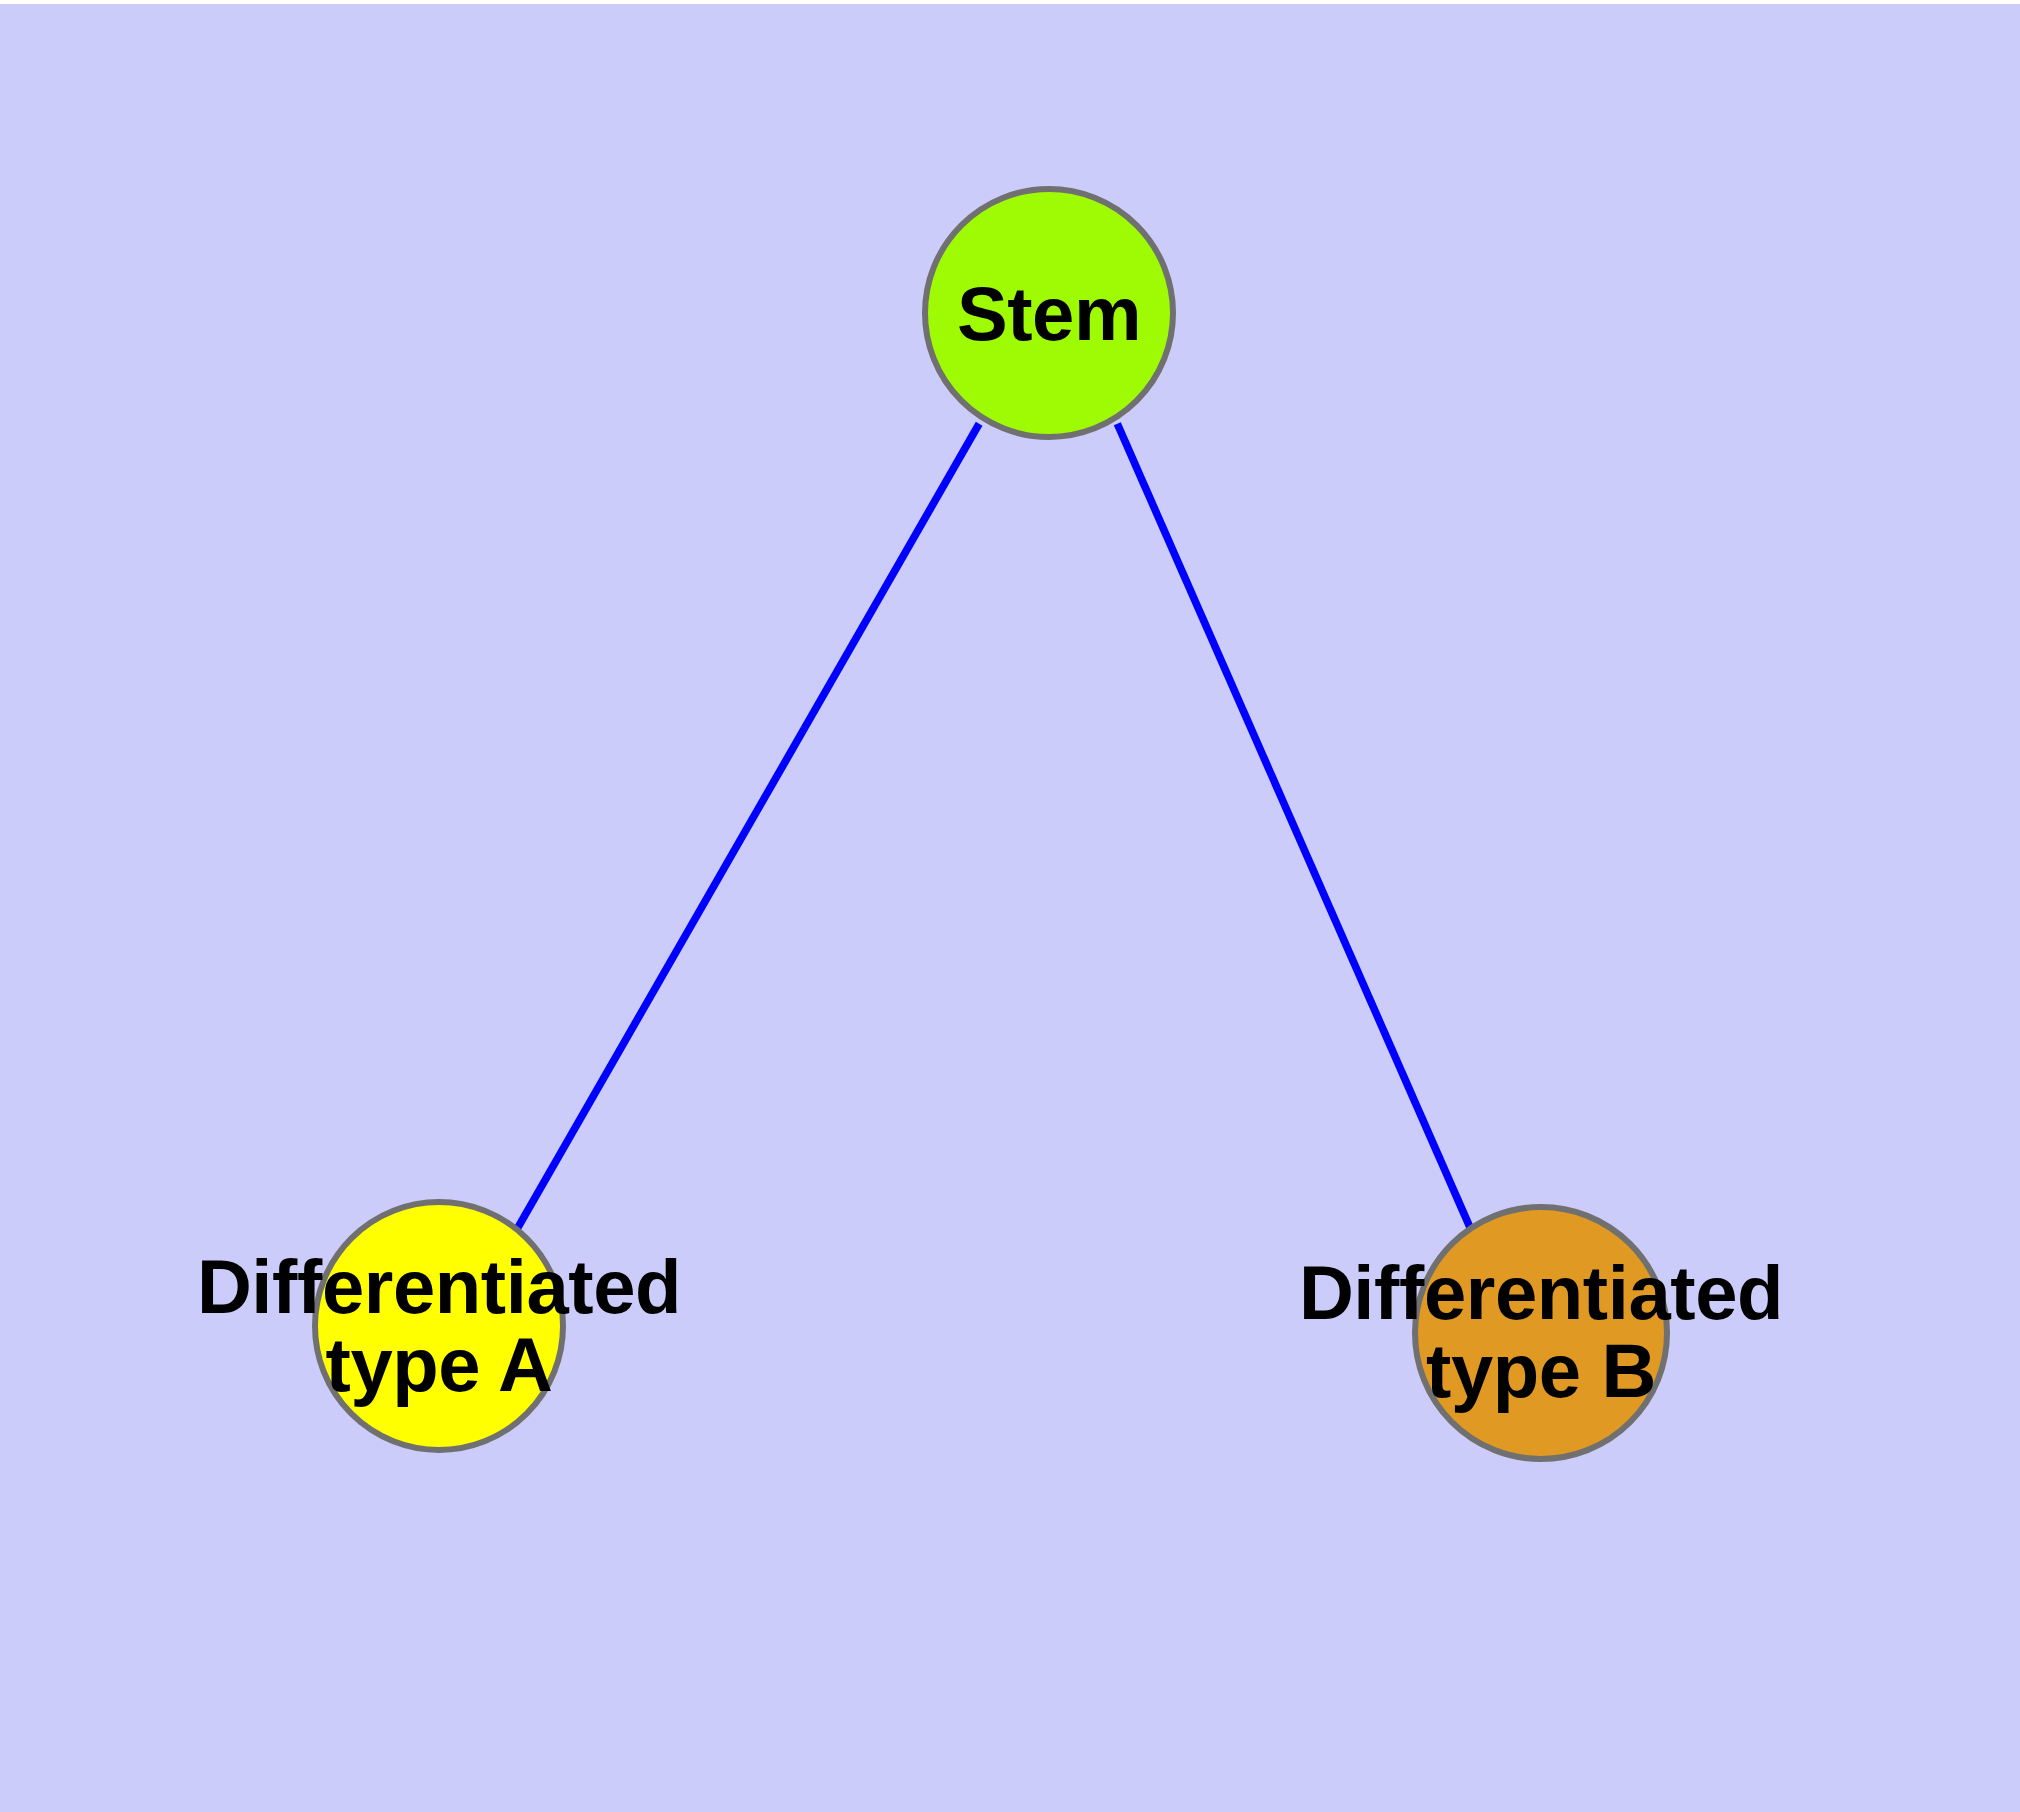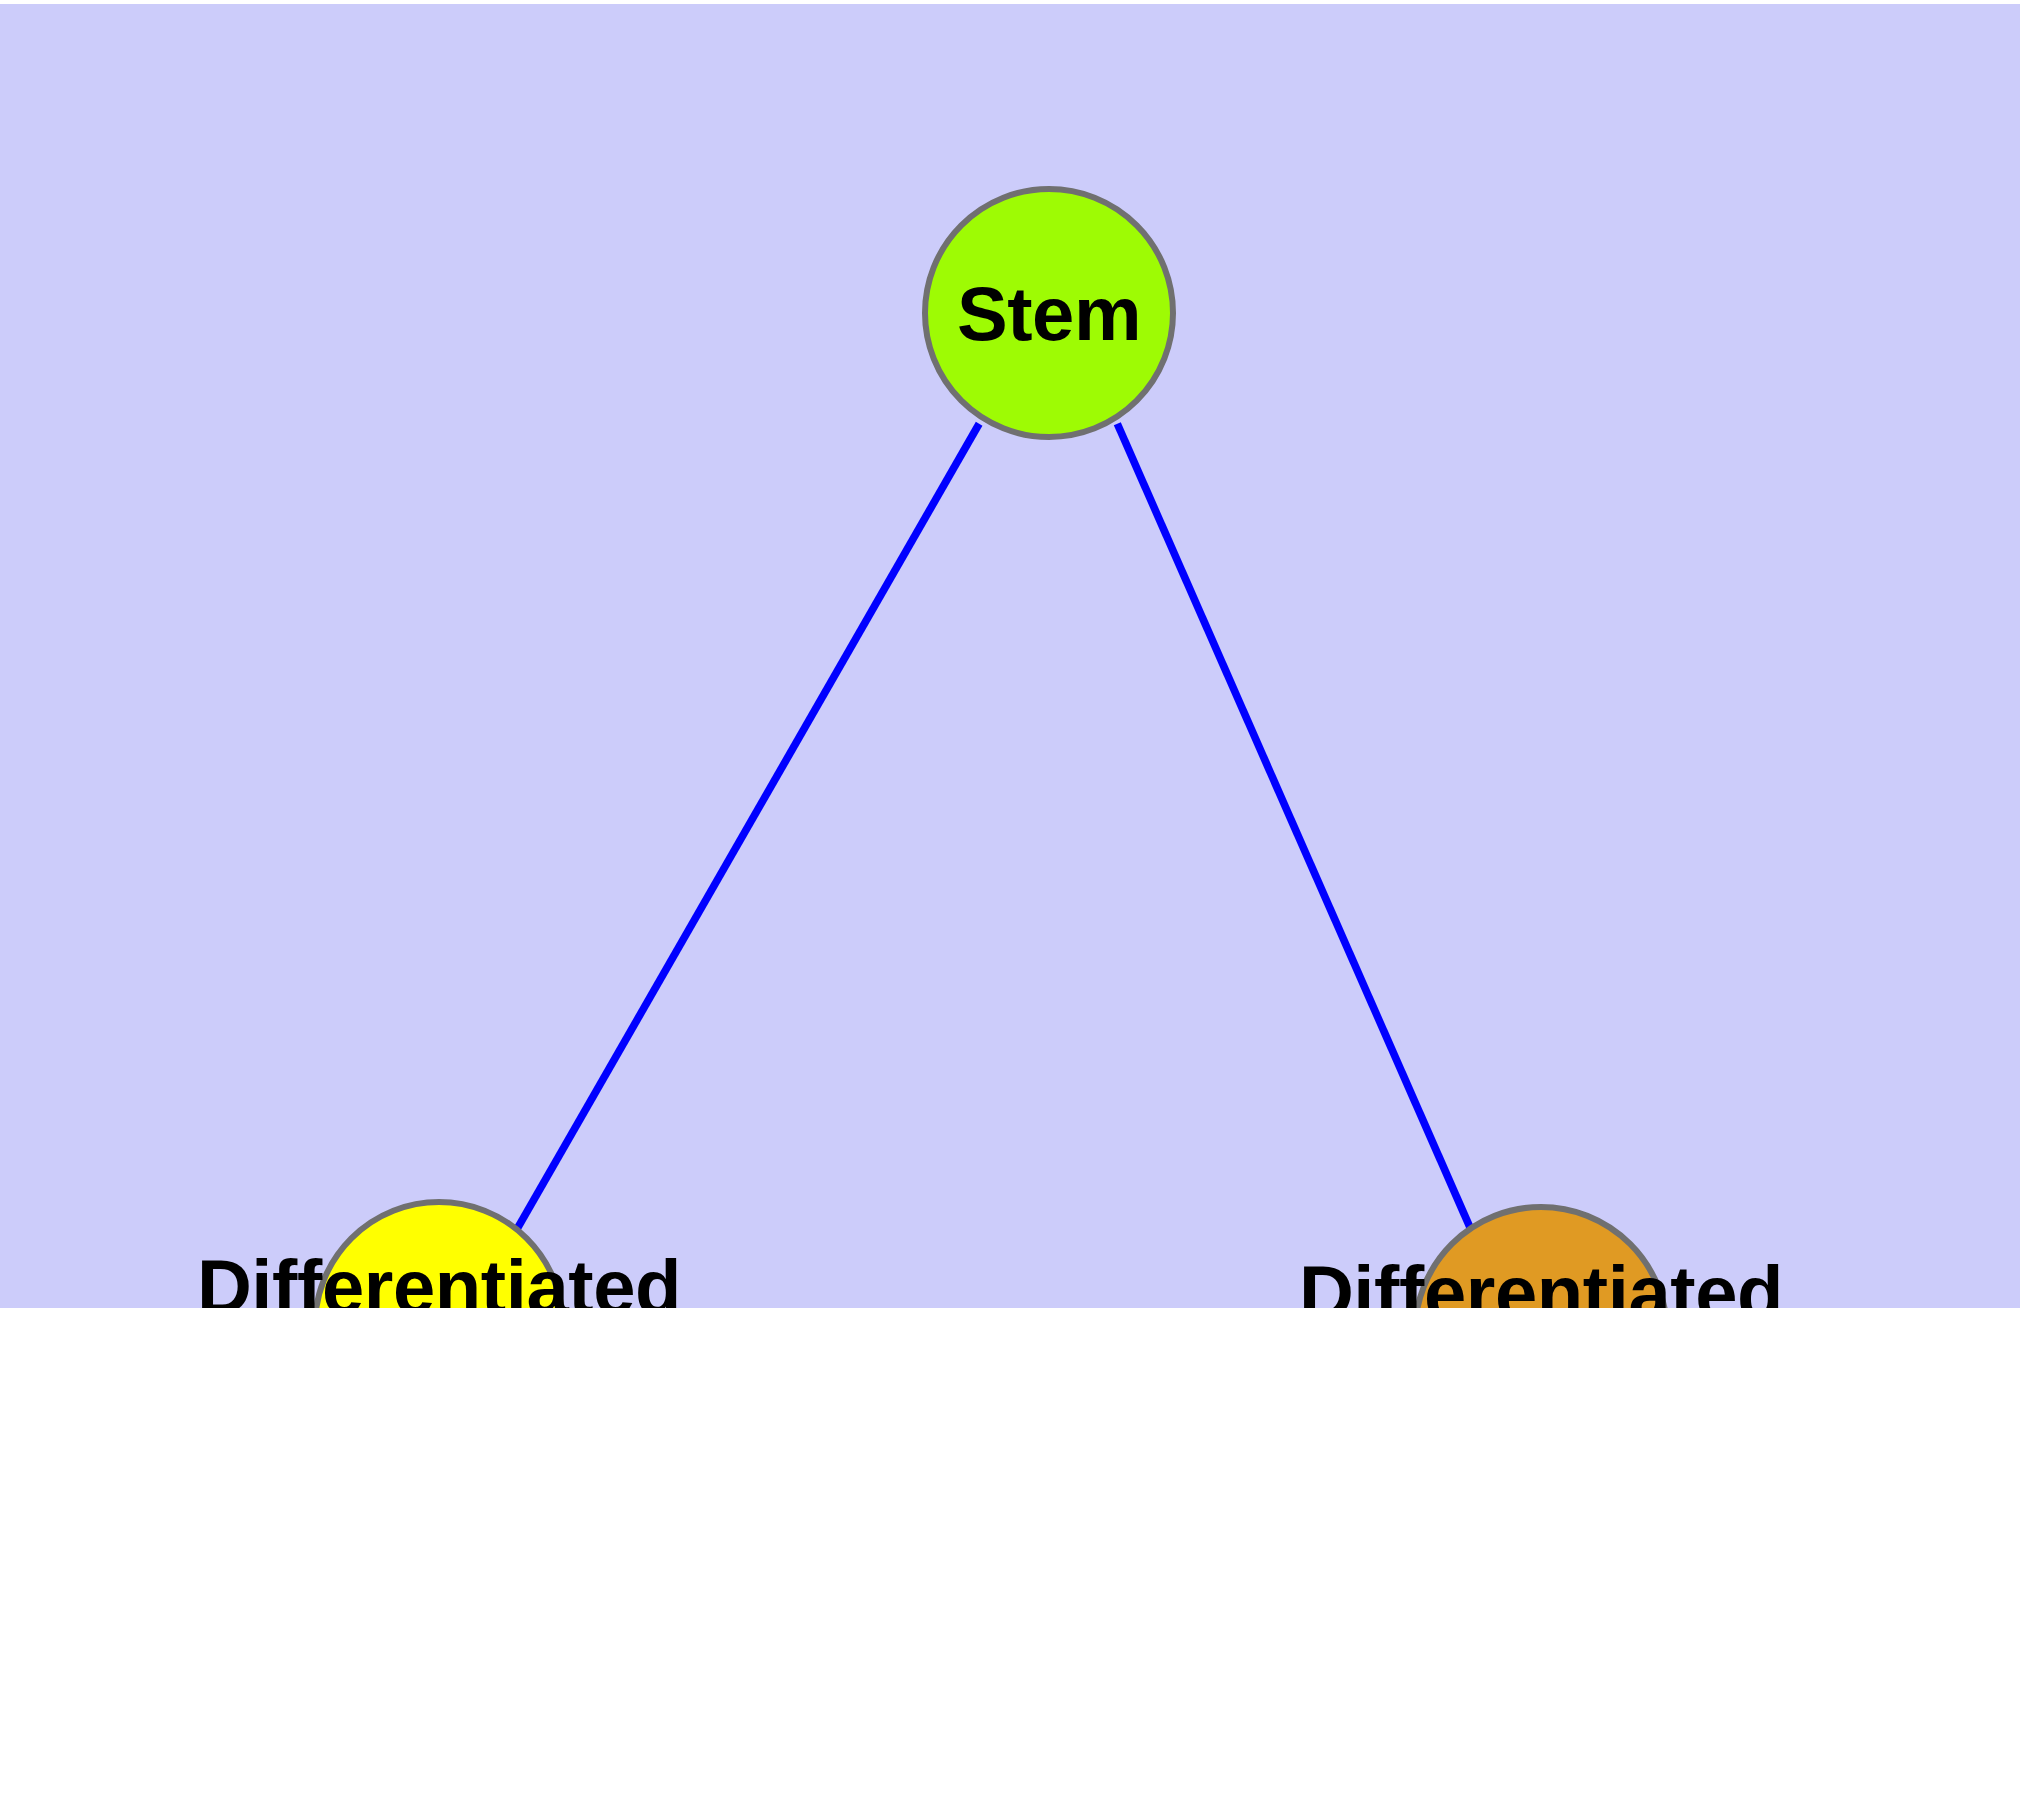--- a/index.html
+++ b/index.html
@@ -49,21 +49,21 @@
     text-align: center;
     white-space: pre;
     letter-spacing: -0.4px;
     transform: translate(-50%, -50%);
     pointer-events: none;
   }
 </style>
 </head>
 <body>
 
-<div id="canvas" style="width: 2021px; height: 1308px; background: rgb(204, 204, 250);">
+<div id="canvas" style="width: 2021px; height: 1812px; background: rgb(204, 204, 250);">
 
   <div id="top-hairline" style="width: 2021px;"></div>
 
   <svg id="edge-layer" viewBox="0 0 2384 2138" preserveAspectRatio="none" style="width: 2021px; height: 1812px;">
     <line id="edge-0" x1="1155" y1="500" x2="610" y2="1450" stroke="#0000ff" stroke-width="9" stroke-linecap="butt"></line>
     <line id="edge-1" x1="1318" y1="500" x2="1737" y2="1455" stroke="#0000ff" stroke-width="9" stroke-linecap="butt"></line>
   </svg>
 
   <div class="node" id="node-0" style="left: 922px; top: 186px; width: 254px; height: 254px; background: rgb(158, 251, 4); border: 6px solid rgb(112, 112, 112);"></div>
   <div class="node" id="node-1" style="left: 312px; top: 1199px; width: 254px; height: 254px; background: rgb(255, 255, 0); border: 6px solid rgb(112, 112, 112);"></div>

